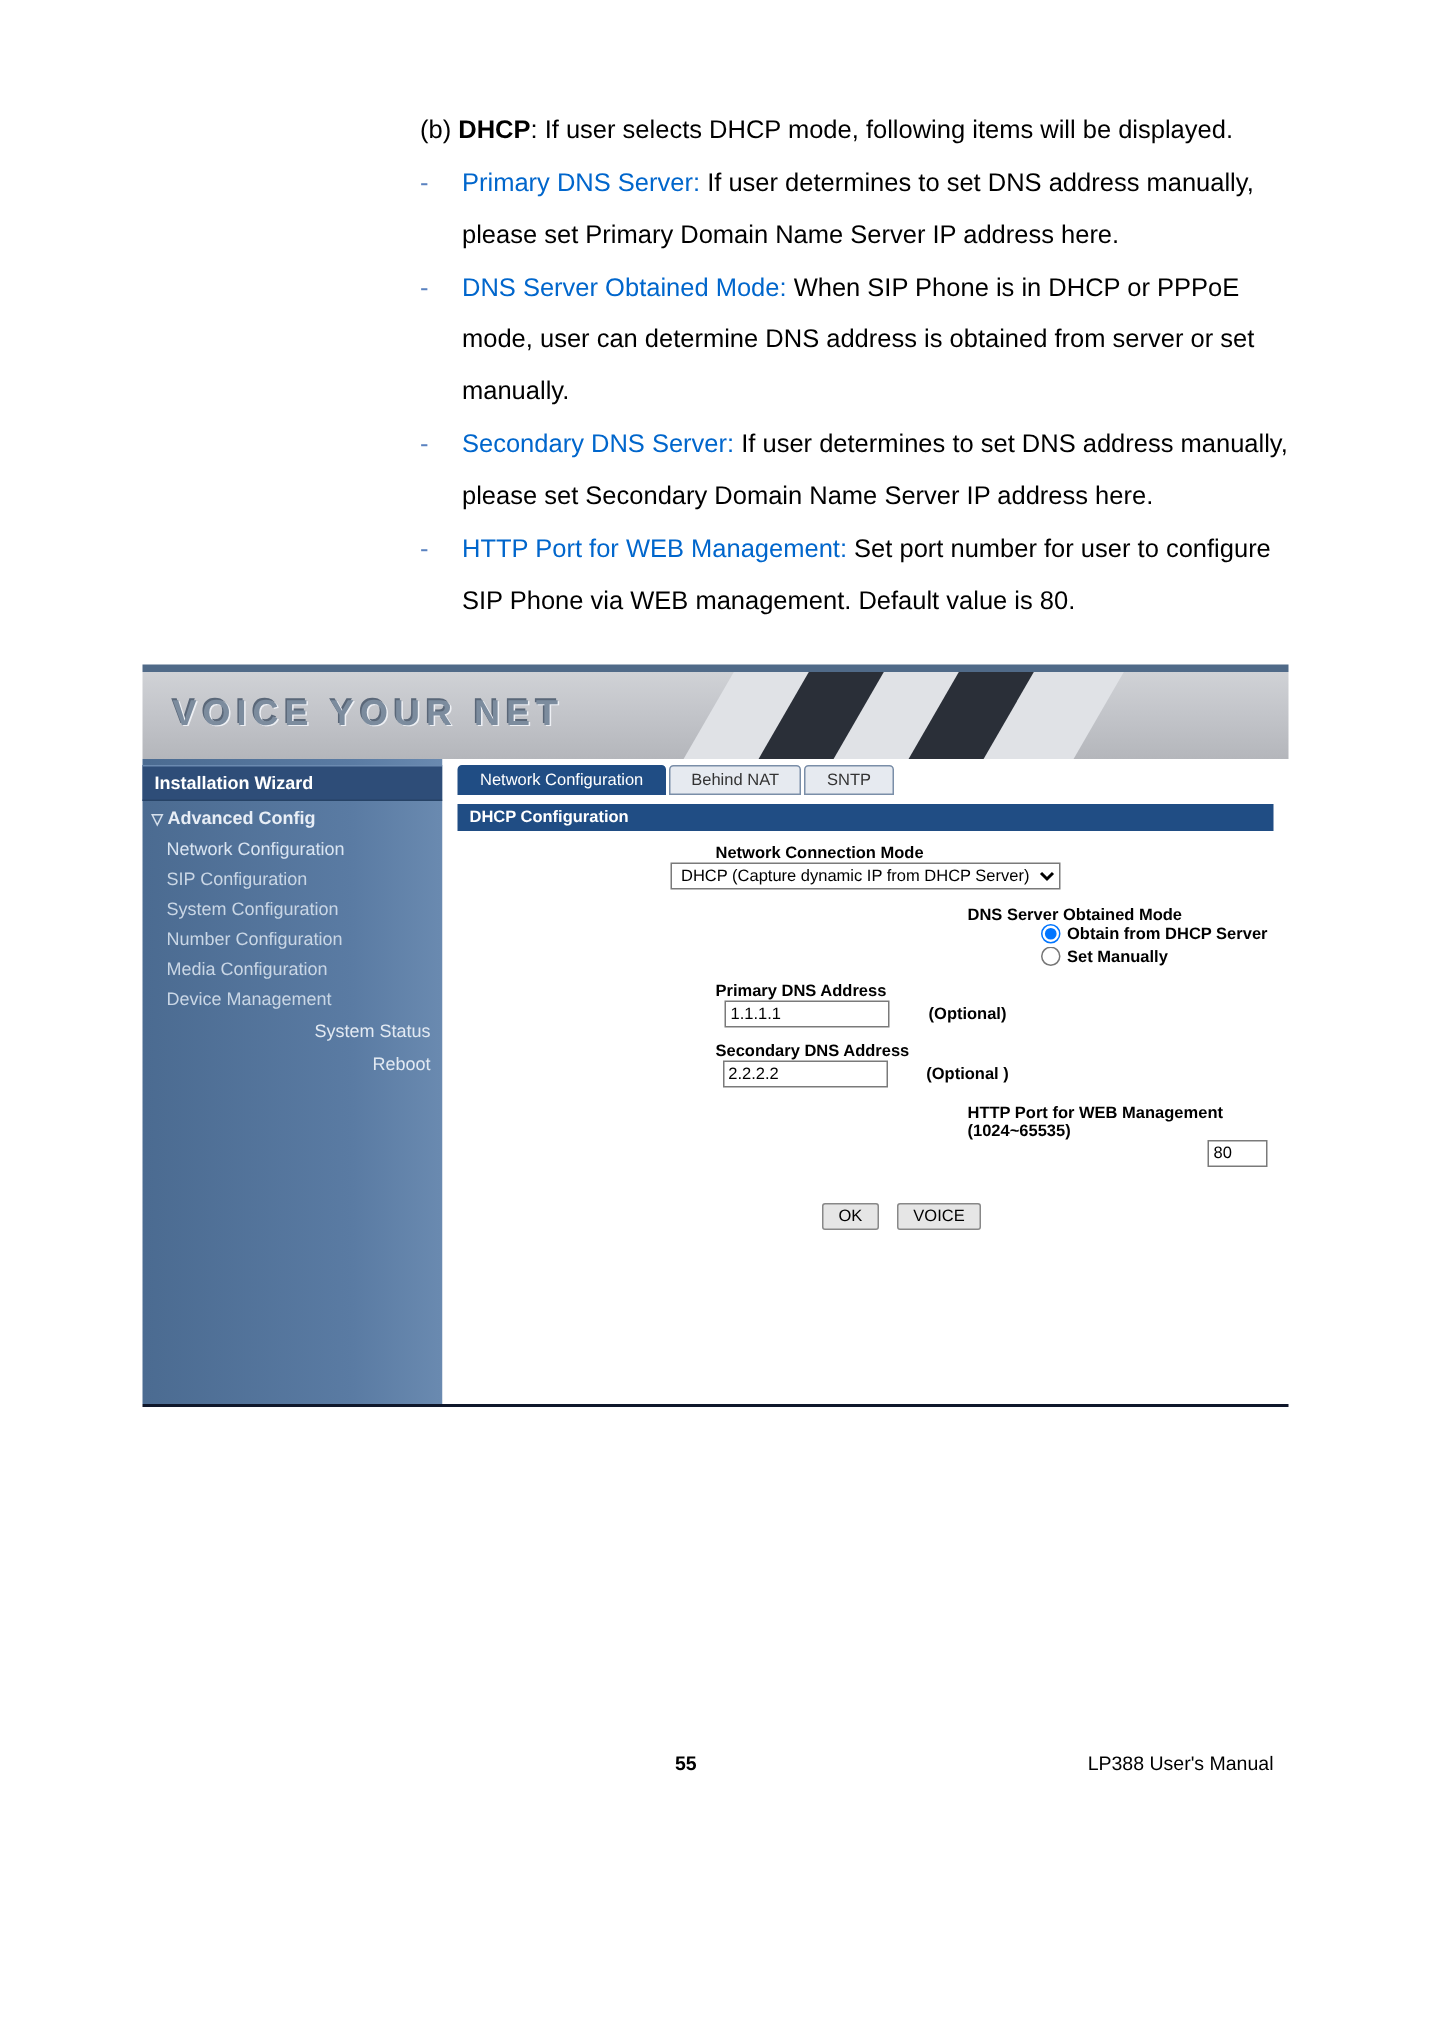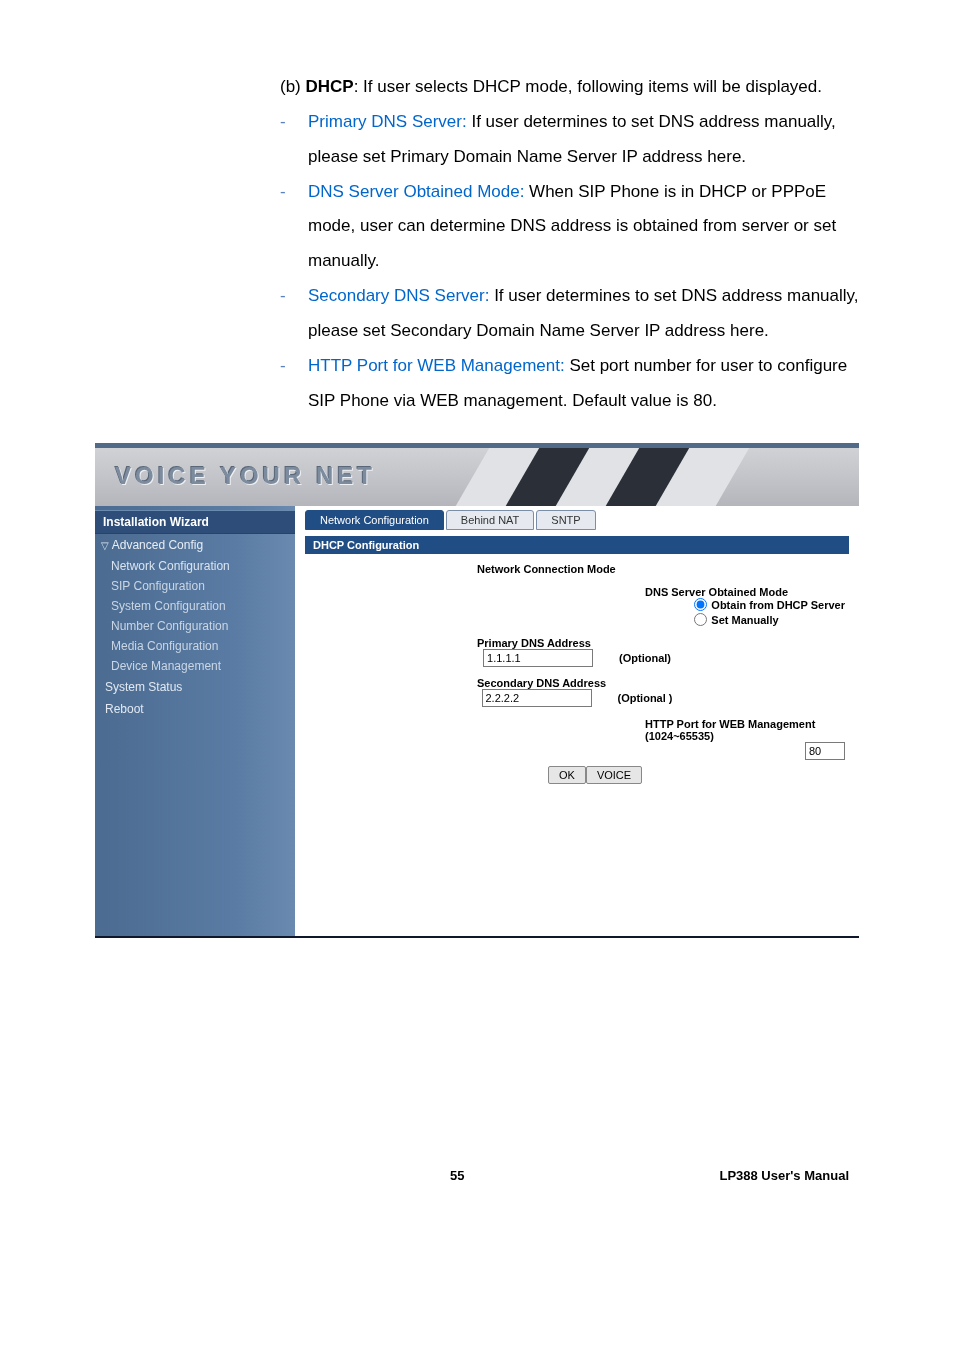--- a/index.html
+++ b/index.html
@@ -99,39 +99,40 @@
     background: #2e4d78;
     color: #fff;
     font-weight: bold;
     padding: 4px 8px;
     border-top: 1px solid #6b8ab0;
     border-bottom: 1px solid #274366;
   }
   .sidebar .section-head {
     color: #e8eef6;
     padding: 4px 8px 4px 6px;
-    font-weight: normal;
+    font-weight: bold;
   }
   .sidebar .tri::before {
     content: "▽";
     color: #d6e0ec;
     font-size: 10px;
     margin-right: 3px;
   }
   .sidebar .link {
     color: #c9d6e5;
     padding: 3px 8px 3px 16px;
     font-size: 12px;
   }
   .sidebar .link.sel {
     color: #d9e4f1;
   }
   .sidebar .sys {
     color: #e2e9f2;
     padding: 4px 8px 4px 10px;
+    text-align: right;
   }
 
   .content {
     flex: 1;
     background: #fff;
     padding: 4px 10px 10px 10px;
   }
   .tabs {
     display: flex;
     gap: 0;
@@ -201,42 +202,43 @@
   .radio-col {
     display: flex;
     flex-direction: column;
     gap: 2px;
   }
   .radio-row { display:flex; align-items:center; gap:4px; }
   .radio-row input { margin:0; }
   .opt-lbl { font-weight:bold; font-size:11px;}
   .opt-paren { font-size:11px; margin-left:20px; font-weight:bold;}
   .btn-row {
+    margin-top: 18px;
     margin-left: 204px;
     display: flex;
-    gap: 0;
+    gap: 12px;
     padding-left: 39px;
   }
   .btn {
     font-size: 11px;
     padding: 2px 10px;
     background: #e6e6e6;
     border: 1px solid #888;
     border-radius: 2px;
   }
 
   .footer {
     margin-top: 230px;
     display: flex;
     justify-content: space-between;
     font-size: 13px;
     padding: 0 10px;
   }
   .footer .pn { font-weight: bold; margin-left: 345px;}
-  .footer .man { font-weight: bold; }
+  .footer .man { font-weight: normal; }
 </style>
 </head>
 <body>
 
 <div class="page">
 
   <div class="doc-list">
     <div class="item letter">
       <span>(b) </span><span class="bold">DHCP</span><span>: If user selects DHCP mode, following items will be displayed.</span>
     </div>
@@ -282,20 +284,25 @@
         <div class="content">
           <div class="tabs">
             <div class="tab active">Network Configuration</div>
             <div class="tab">Behind NAT</div>
             <div class="tab">SNTP</div>
           </div>
           <div class="panel-title">DHCP Configuration</div>
 
           <div class="form-row">
             <div class="form-label">Network Connection Mode</div>
+            <div class="form-ctrl">
+              <select class="sel">
+                <option>DHCP (Capture dynamic IP from DHCP Server)</option>
+              </select>
+            </div>
           </div>
 
           <div class="form-row tall">
             <div class="form-label">DNS Server Obtained Mode</div>
             <div class="form-ctrl">
               <div class="radio-col">
                 <div class="radio-row">
                   <input type="radio" checked="" style="">
                   <span class="opt-lbl">Obtain from DHCP Server</span>
                 </div>

